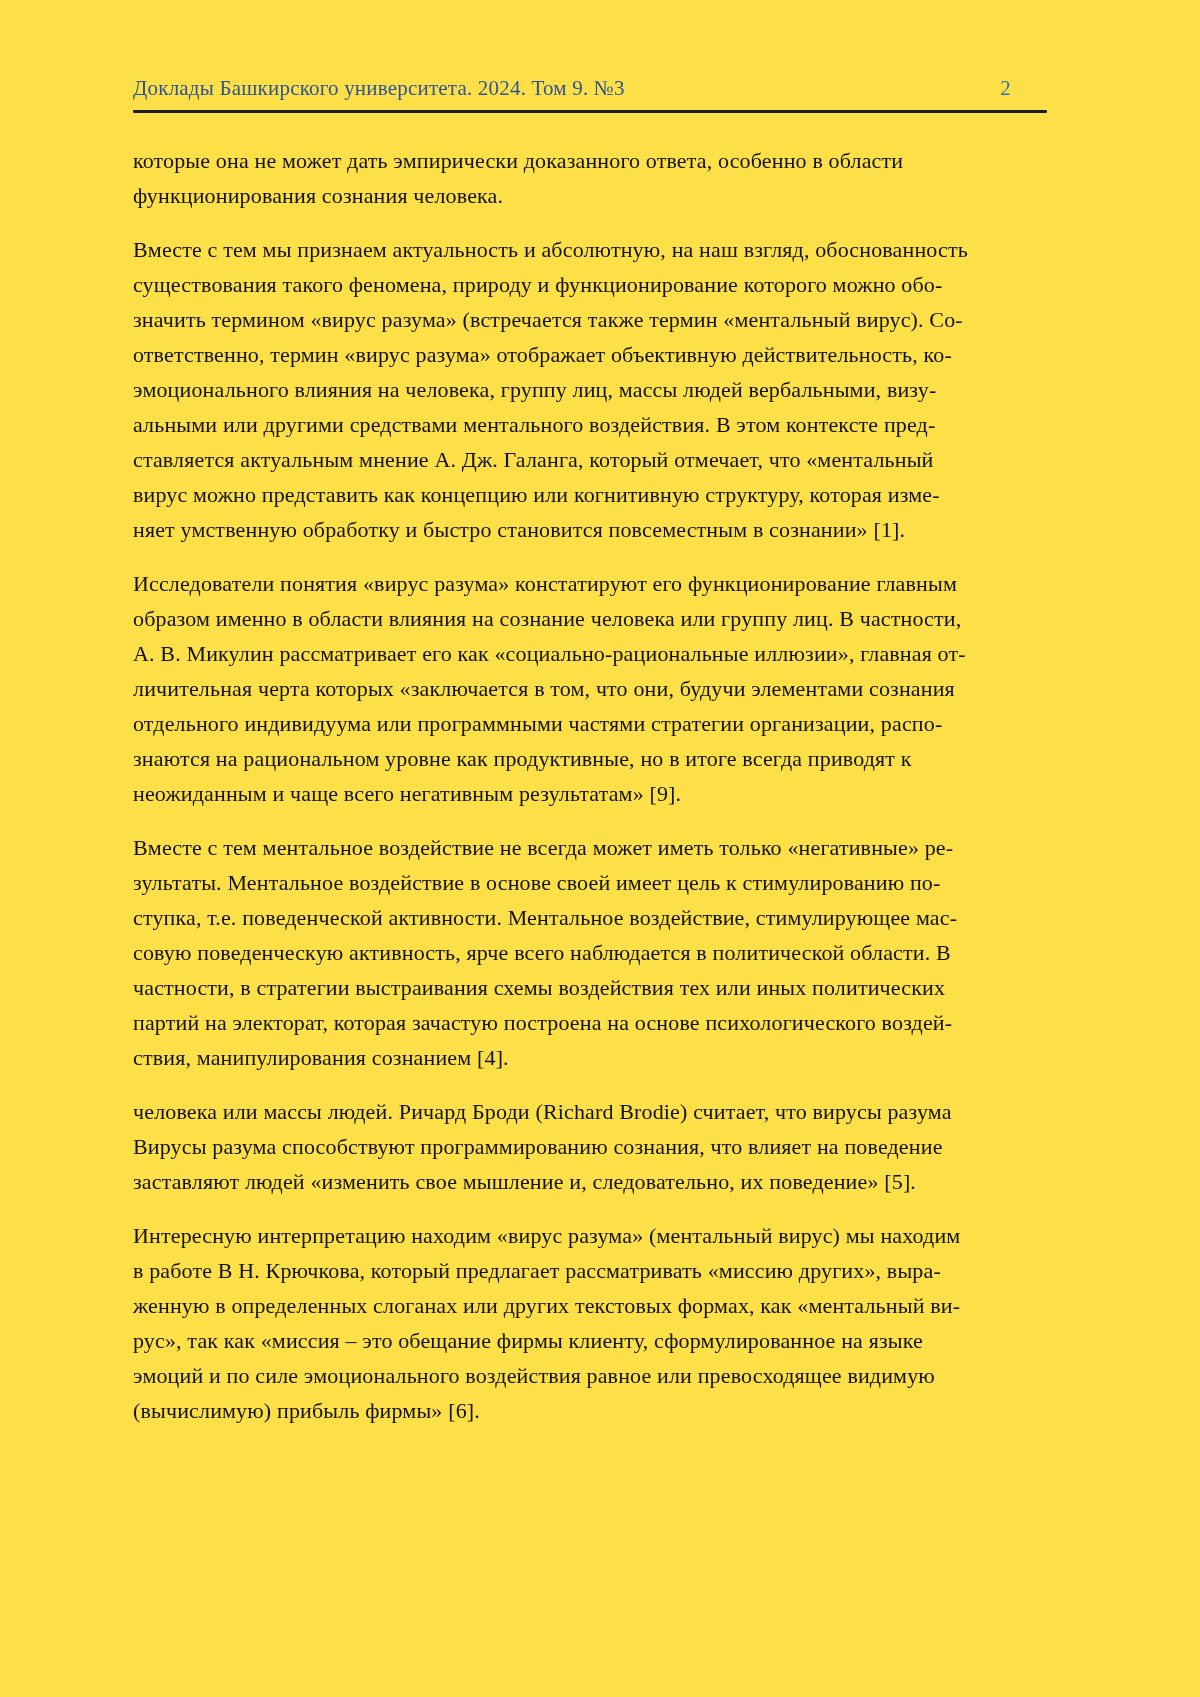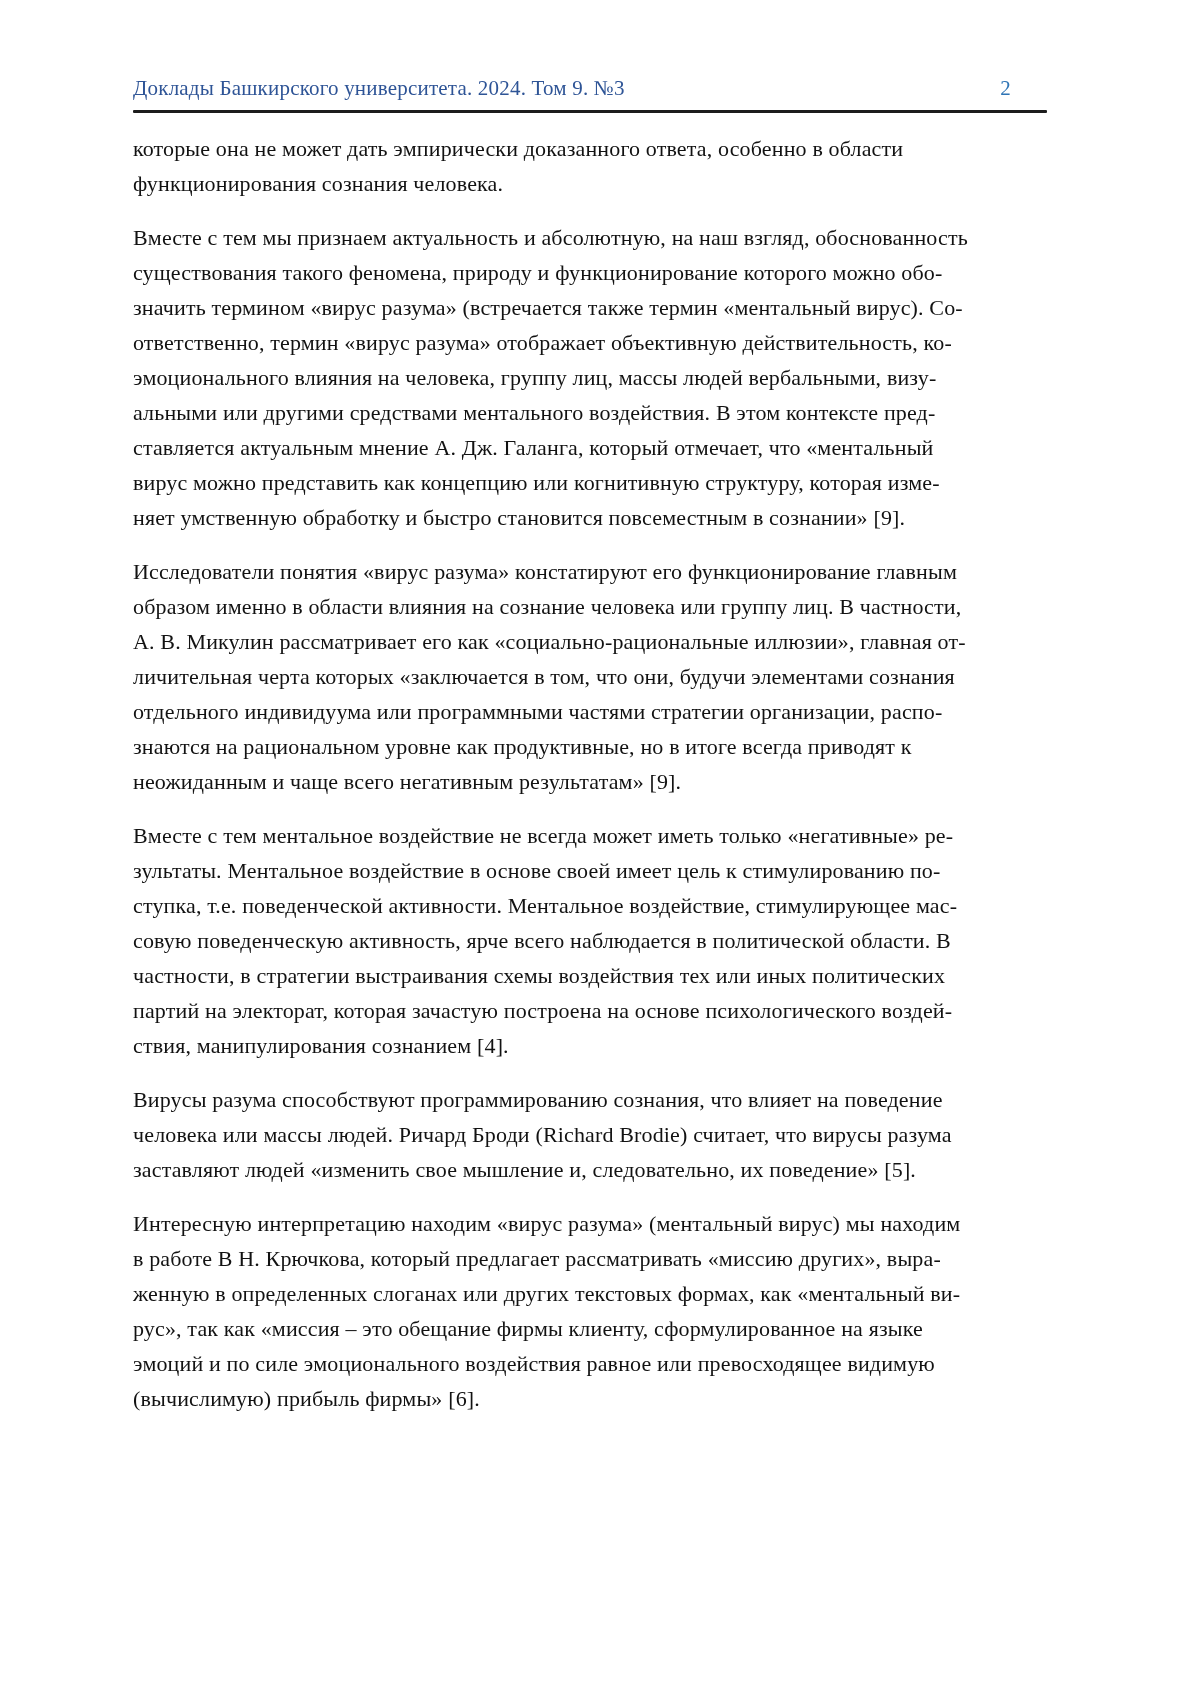--- a/index.html
+++ b/index.html
@@ -45,31 +45,31 @@
   .body-text {
     position: absolute;
     left: 133px;
     top: 131px;
     width: 940px;
     font-size: 22px;
     line-height: 35px;
     letter-spacing: 0.15px;
   }
   .paragraph {
-    margin: 0 0 19px 0;
+    margin: 12px 0 19px 0;
   }
   .text-line {
     white-space: nowrap;
     text-align: left;
   }
 </style>
 </head>
 <body>
 
-<div class="page" style="background: #ffffff; text-decoration: underline;">
+<div class="page" style="background: #fde047; text-decoration: underline;">
 
   <div class="header-row" style="color: rgb(46, 84, 150);">
     <span class="journal-title">Доклады Башкирского университета. 2024. Том 9. №3</span>
     <span class="page-number" style="color: rgb(46, 116, 181);">2</span>
   </div>
 
   <div class="header-rule" style="background: rgb(28, 28, 28);"></div>
 
   <div class="body-text" style="color: rgb(18, 18, 18);">
       <div class="paragraph">
@@ -78,43 +78,43 @@
       </div>
       <div class="paragraph">
         <div class="text-line">Вместе с тем мы признаем актуальность и абсолютную, на наш взгляд, обоснованность</div>
         <div class="text-line">существования такого феномена, природу и функционирование которого можно обо-</div>
         <div class="text-line">значить термином «вирус разума» (встречается также термин «ментальный вирус). Со-</div>
         <div class="text-line">ответственно, термин «вирус разума» отображает объективную действительность, ко-</div>
         <div class="text-line">эмоционального влияния на человека, группу лиц, массы людей вербальными, визу-</div>
         <div class="text-line">альными или другими средствами ментального воздействия. В этом контексте пред-</div>
         <div class="text-line">ставляется актуальным мнение А. Дж. Галанга, который отмечает, что «ментальный</div>
         <div class="text-line">вирус можно представить как концепцию или когнитивную структуру, которая изме-</div>
-        <div class="text-line">няет умственную обработку и быстро становится повсеместным в сознании» [9].</div>
+        <div class="text-line">няет умственную обработку и быстро становится повсеместным в сознании» [1].</div>
       </div>
       <div class="paragraph">
         <div class="text-line">Исследователи понятия «вирус разума» констатируют его функционирование главным</div>
         <div class="text-line">образом именно в области влияния на сознание человека или группу лиц. В частности,</div>
         <div class="text-line">А. В. Микулин рассматривает его как «социально-рациональные иллюзии», главная от-</div>
         <div class="text-line">личительная черта которых «заключается в том, что они, будучи элементами сознания</div>
         <div class="text-line">отдельного индивидуума или программными частями стратегии организации, распо-</div>
         <div class="text-line">знаются на рациональном уровне как продуктивные, но в итоге всегда приводят к</div>
         <div class="text-line">неожиданным и чаще всего негативным результатам» [9].</div>
       </div>
       <div class="paragraph">
         <div class="text-line">Вместе с тем ментальное воздействие не всегда может иметь только «негативные» ре-</div>
         <div class="text-line">зультаты. Ментальное воздействие в основе своей имеет цель к стимулированию по-</div>
         <div class="text-line">ступка, т.е. поведенческой активности. Ментальное воздействие, стимулирующее мас-</div>
         <div class="text-line">совую поведенческую активность, ярче всего наблюдается в политической области. В</div>
         <div class="text-line">частности, в стратегии выстраивания схемы воздействия тех или иных политических</div>
         <div class="text-line">партий на электорат, которая зачастую построена на основе психологического воздей-</div>
         <div class="text-line">ствия, манипулирования сознанием [4].</div>
       </div>
       <div class="paragraph">
+        <div class="text-line">человека или массы людей. Ричард Броди (Richard Brodie) считает, что вирусы разума</div>
         <div class="text-line">Вирусы разума способствуют программированию сознания, что влияет на поведение</div>
-        <div class="text-line">человека или массы людей. Ричард Броди (Richard Brodie) считает, что вирусы разума</div>
         <div class="text-line">заставляют людей «изменить свое мышление и, следовательно, их поведение» [5].</div>
       </div>
       <div class="paragraph">
         <div class="text-line">Интересную интерпретацию находим «вирус разума» (ментальный вирус) мы находим</div>
         <div class="text-line">в работе В Н. Крючкова, который предлагает рассматривать «миссию других», выра-</div>
         <div class="text-line">женную в определенных слоганах или других текстовых формах, как «ментальный ви-</div>
         <div class="text-line">рус», так как «миссия – это обещание фирмы клиенту, сформулированное на языке</div>
         <div class="text-line">эмоций и по силе эмоционального воздействия равное или превосходящее видимую</div>
         <div class="text-line">(вычислимую) прибыль фирмы» [6].</div>
       </div>

